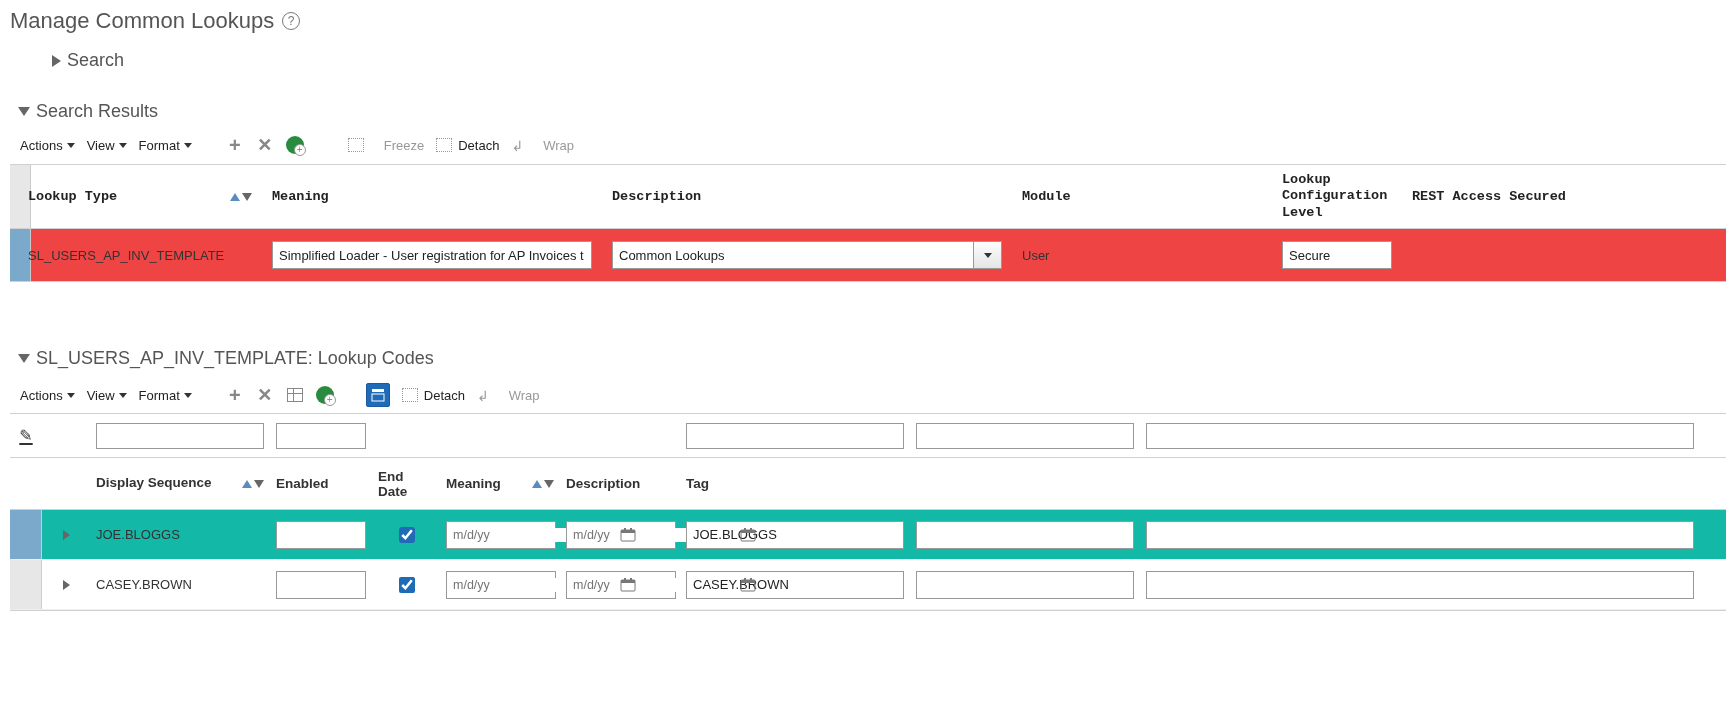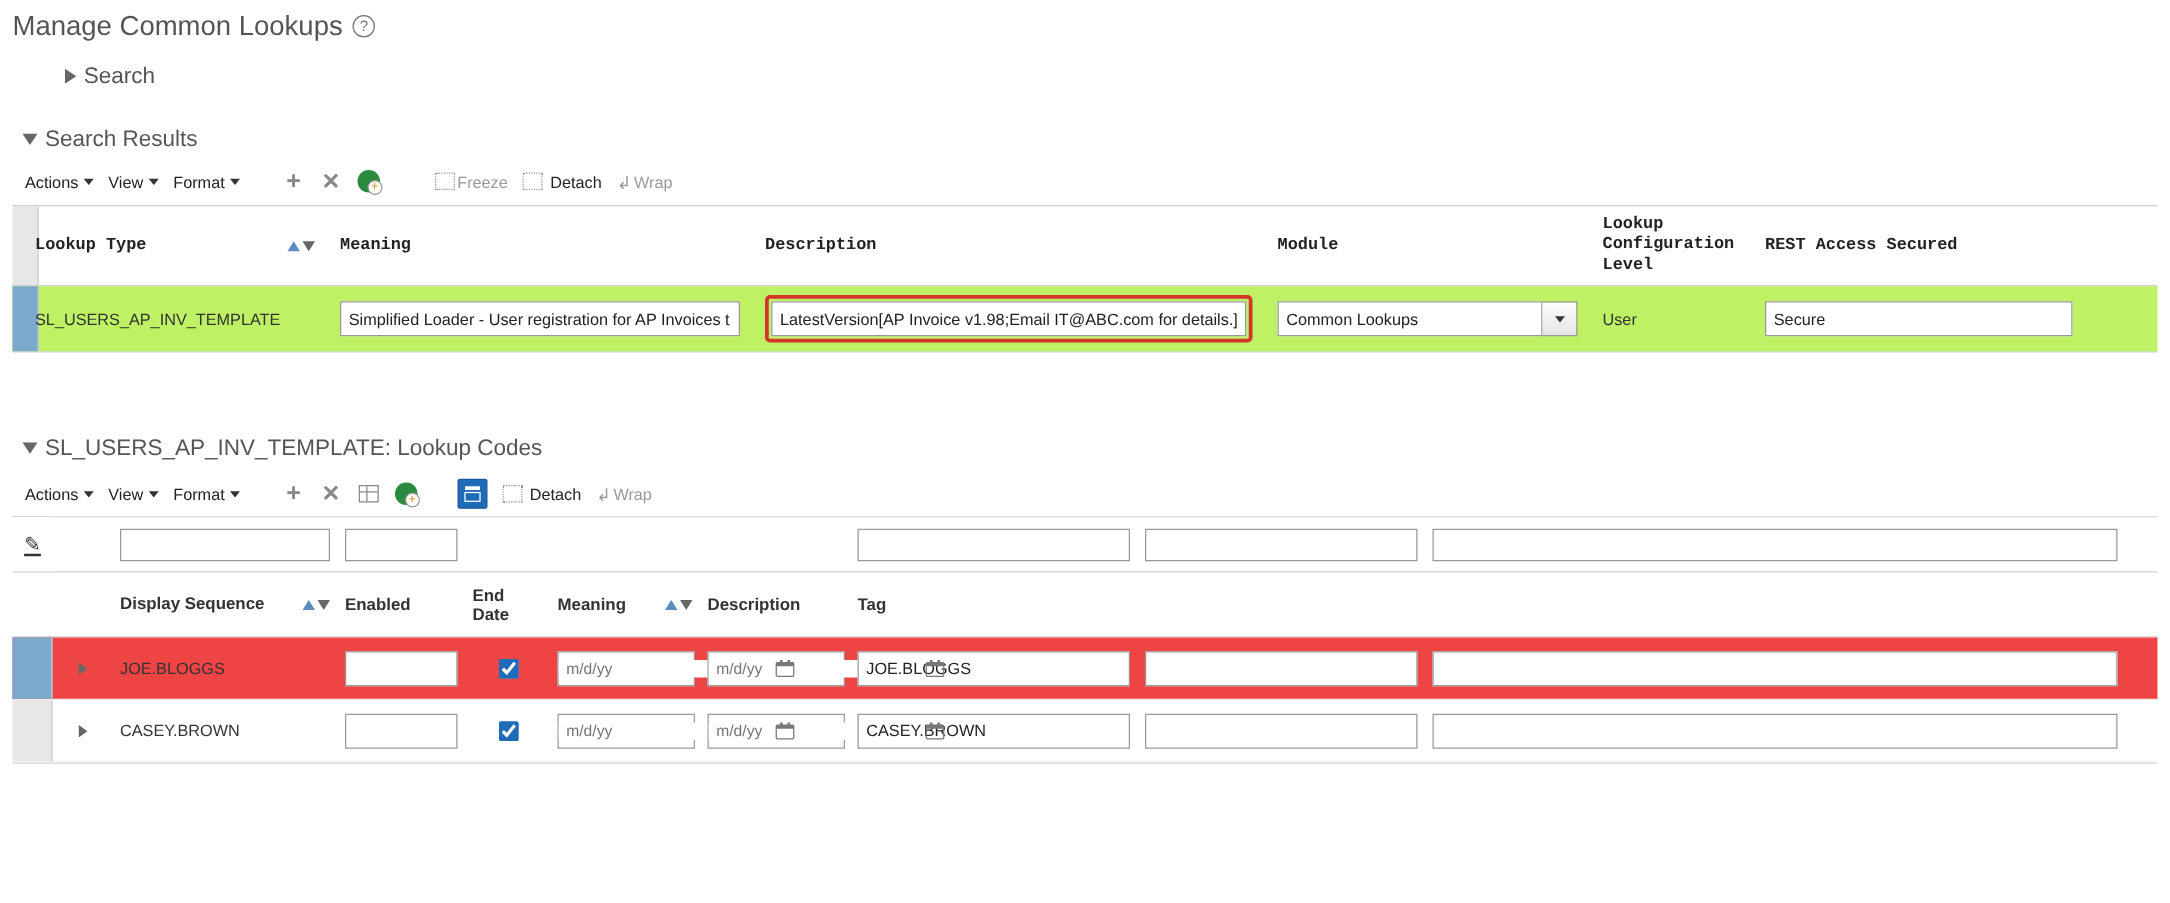--- a/index.html
+++ b/index.html
@@ -72,21 +72,21 @@
     width:18px; height:18px; border-radius:50%; background:#2a8a3e;
     display:inline-flex; align-items:center; justify-content:center;
     color:#fff; font-size:11px; position:relative;
   }
   .globe-icon::after{
     content:"+"; position:absolute; right:-2px; bottom:-2px;
     background:#fff; width:10px; height:10px; border-radius:50%;
     color:#c80; font-size:10px; line-height:10px; text-align:center;
     border:1px solid #999;
   }
-  .freeze-btn, .wrap-btn { color:#999; display:flex; align-items:center; gap:2px;}
+  .freeze-btn, .wrap-btn { color:#999; display:flex; align-items:center; gap:20px;}
   .detach-btn { color:#222; display:flex; align-items:center; gap:6px;}
   .tool-icon-box {
     width:16px;height:14px;border:1px dotted #999;display:inline-block;
   }
   .wrap-glyph {
     display:inline-block; color:#999; font-size:14px; transform:translateY(1px);
   }
   .blue-btn {
     width:24px;height:24px;background:#1f6bb7;border:1px solid #1a5a9e;border-radius:2px;
     display:inline-flex;align-items:center;justify-content:center;color:#fff;
@@ -100,21 +100,21 @@
   
   .grid-wrap { border-top:1px solid #d0d0d0; border-bottom:1px solid #d0d0d0; margin-top:4px;}
   .grid-header, .grid-row {
     display:grid;
     grid-template-columns: 8px 244px 340px 410px 260px 130px 266px;
     align-items:center;
   }
   .grid-header { height:64px; border-bottom:1px solid #d0d0d0; font-weight:700; font-size:13.5px; color:#222; }
   .grid-header > div { padding:0 10px; display:flex; align-items:center;font-family:Liberation Mono, monospace;}
   .selector-col { background:#e7e7e7; height:100%; border-right:1px solid #ccc;}
-  .grid-row { background:#bef264; height:52px; }
+  .grid-row { background:#ef4444; height:52px; }
   .grid-row.selected .selector-col{ background:#7ba9cc;}
   .grid-row > div { padding:0 10px; display:flex; align-items:center; height:100%;}
   input[type="text"].cell {
     width:100%; height:28px; padding:2px 6px; font-size:13px;
     border:1px solid #999; background:#fff; color:#222;
   }
   .sort-asc-tri{width:0;height:0;border-left:5px solid transparent;border-right:5px solid transparent;border-bottom:8px solid #5a8cc0;}
   .sort-desc-tri{width:0;height:0;border-left:5px solid transparent;border-right:5px solid transparent;border-top:8px solid #666;}
   .sort-pair{display:inline-flex;gap:2px;margin-left:auto;align-items:center;}
   .module-wrap { display:flex; width:100%; }
@@ -133,21 +133,21 @@
   }
   .codes-filter-row { height:44px; border-bottom:1px solid #d0d0d0; background:#fff;}
   .codes-filter-row > div, .codes-header > div, .codes-row > div {
     padding:0 6px; display:flex; align-items:center; height:100%;
   }
   .codes-header { height:52px; border-bottom:1px solid #d0d0d0; font-weight:700; font-size:13.5px;}
   .tiny-left { width:32px; justify-content:center; background:#fff;}
   .pencil-icon{color:#333;font-size:16px;text-decoration:underline;text-decoration-thickness:1.5px;text-underline-offset:2px;}
   .expand-col { width:48px; justify-content:center;}
   .codes-row { height:50px; border-bottom:1px solid #eee;}
-  .codes-row.selected { background:#ef4444; }
+  .codes-row.selected { background:#14b8a6; }
   .codes-row .selector-col{ width:32px; }
   .row-expand-tri{
     width:0;height:0;border-top:5px solid transparent;border-bottom:5px solid transparent;border-left:7px solid #666;
   }
   .date-cell{
     display:flex;width:110px;height:28px;border:1px solid #999;align-items:center;background:#fff;
   }
   .date-cell input{border:none;flex:1;padding:0 6px;color:#888;font-size:12.5px;outline:none;}
   .cal-icon{
     width:22px;display:flex;align-items:center;justify-content:center;color:#666;position:relative;
@@ -239,25 +239,20 @@
       </div>
   </div>
   <div class="grid-row selected">
     <div class="selector-col"></div>
     <div>
         <span>SL_USERS_AP_INV_TEMPLATE</span>
       </div>
     <div>
         <input type="text" class="cell" value="Simplified Loader - User registration for AP Invoices t" style="">
       </div>
-    <div>
-      <div class="highlight-box" style="width:100%">
-        <input type="text" class="cell" value="LatestVersion[AP Invoice v1.98;Email IT@ABC.com for details.]" style="">
-      </div>
-    </div>
     <div>
       <div class="module-wrap">
         <input type="text" class="cell" value="Common Lookups" style="">
         <span class="module-dd">
             <span class="caret"></span>
           </span>
       </div>
     </div>
     <div>
         <span>User</span>

